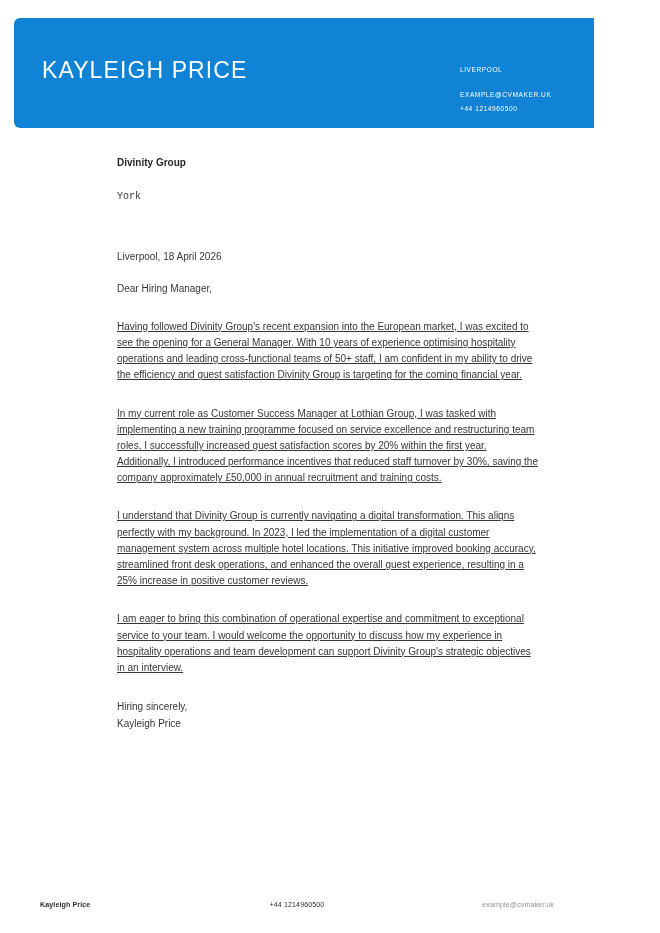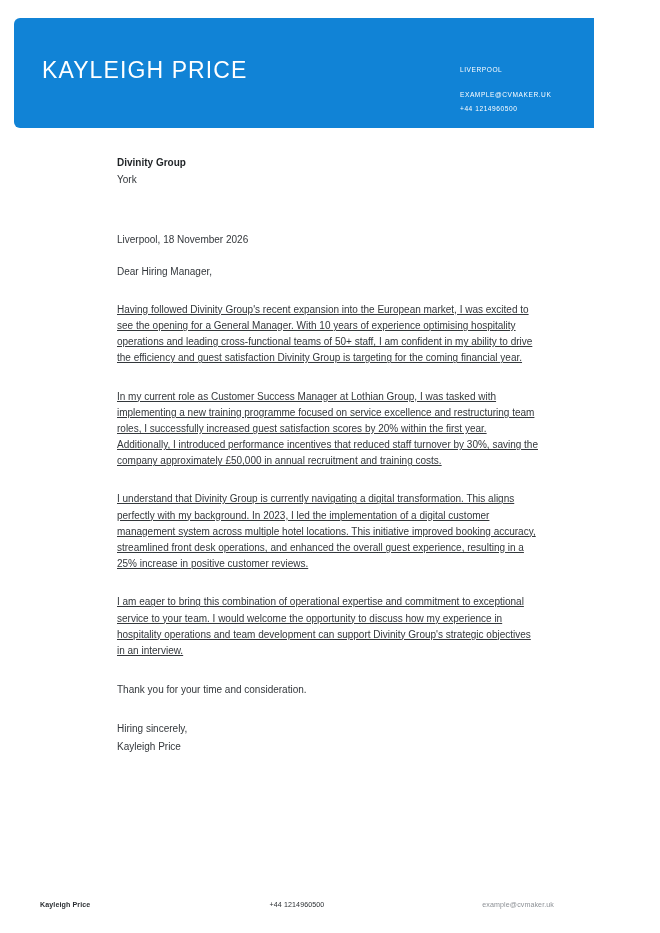--- a/index.html
+++ b/index.html
@@ -79,21 +79,22 @@
   }
 
   .recipient {
     margin-bottom: 0;
   }
   .recipient .org {
     font-weight: bold;
     color: #1f2326;
   }
   .recipient .city {
-    margin-top: 1px;
+    margin-top: 18px;
+    font-family: Liberation Mono, monospace;
   }
 
   .date-line {
     margin-top: 44px;
   }
 
   .salutation {
     margin-top: 15px;
   }
 
@@ -161,33 +162,32 @@
     </div>
   </div>
 
   <div class="letter">
 
     <div class="recipient">
       <div class="org">Divinity Group</div>
       <div class="city">York</div>
     </div>
 
-    <div class="date-line">Liverpool, 18 November 2026</div>
+    <div class="date-line">Liverpool, 18 April 2026</div>
 
     <div class="salutation">Dear Hiring Manager,</div>
 
     <p class="para">Having followed Divinity Group's recent expansion into the European market, I was excited to see the opening for a General Manager. With 10 years of experience optimising hospitality operations and leading cross-functional teams of 50+ staff, I am confident in my ability to drive the efficiency and guest satisfaction Divinity Group is targeting for the coming financial year.</p>
 
     <p class="para">In my current role as Customer Success Manager at Lothian Group, I was tasked with implementing a new training programme focused on service excellence and restructuring team roles, I successfully increased guest satisfaction scores by 20% within the first year. Additionally, I introduced performance incentives that reduced staff turnover by 30%, saving the company approximately £50,000 in annual recruitment and training costs.</p>
 
     <p class="para">I understand that Divinity Group is currently navigating a digital transformation. This aligns perfectly with my background. In 2023, I led the implementation of a digital customer management system across multiple hotel locations. This initiative improved booking accuracy, streamlined front desk operations, and enhanced the overall guest experience, resulting in a 25% increase in positive customer reviews.</p>
 
     <p class="para">I am eager to bring this combination of operational expertise and commitment to exceptional service to your team. I would welcome the opportunity to discuss how my experience in hospitality operations and team development can support Divinity Group's strategic objectives in an interview.</p>
 
-    <div class="thanks">Thank you for your time and consideration.</div>
 
     <div class="signoff">
       <div>Hiring sincerely,</div>
       <div class="sig-name">Kayleigh Price</div>
     </div>
 
   </div>
 
   <div class="footer">
     <div class="footer-left">Kayleigh Price</div>

